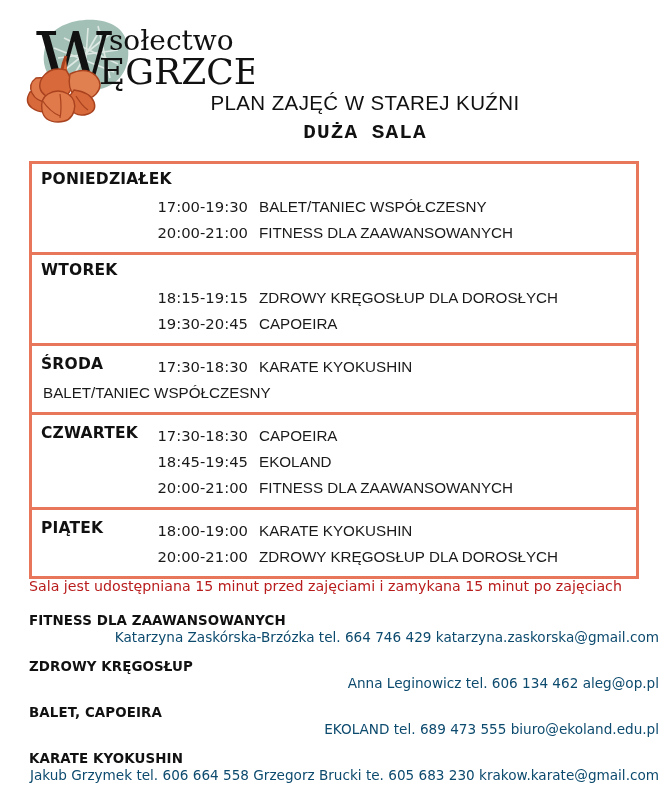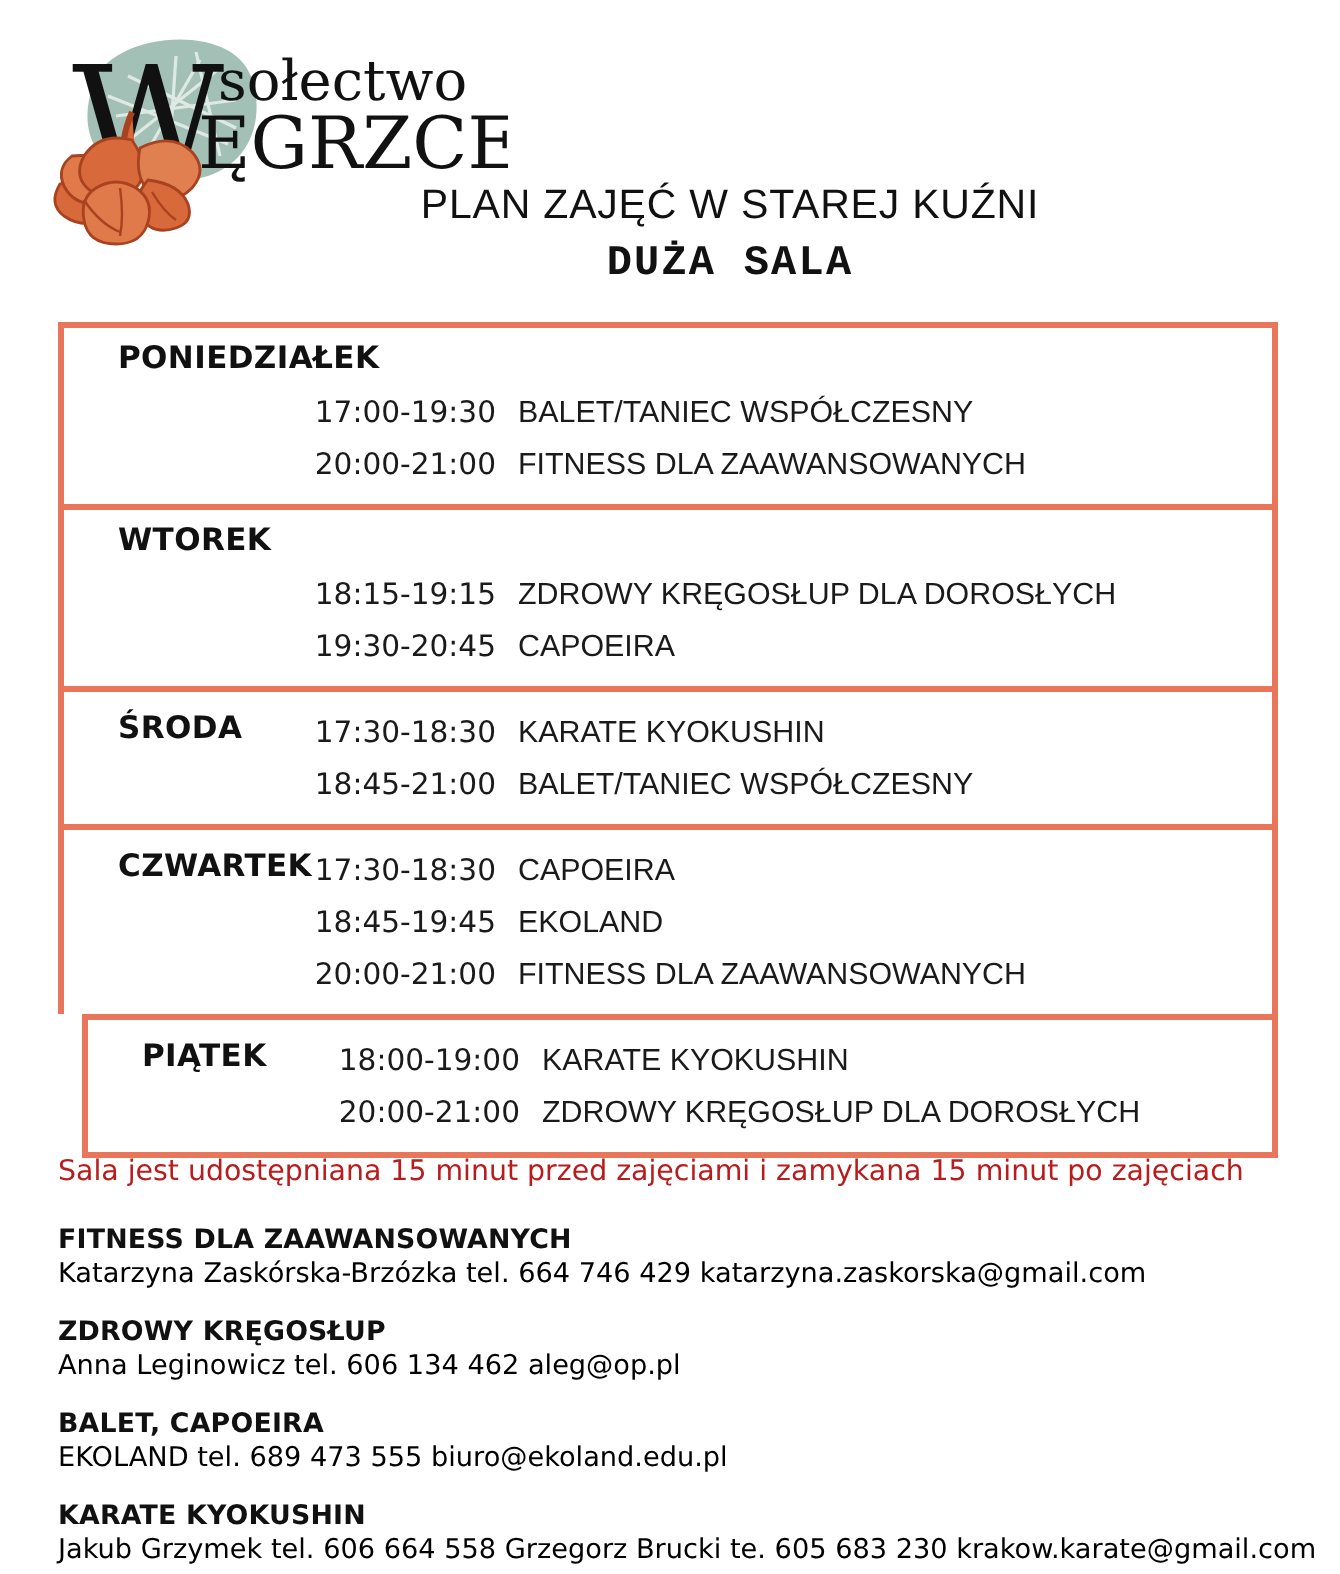--- a/index.html
+++ b/index.html
@@ -60,25 +60,25 @@
     width: 610px;
   }
   .day-box {
     border: 3px solid #e8765a;
     border-bottom-width: 0;
     background: #ffffff;
     box-sizing: border-box;
     position: relative;
     padding: 5px 0 7px 0;
   }
-  .day-box.last { border-bottom-width: 3px; margin-left: 12px; }
+  .day-box.last { border-bottom-width: 3px; }
 
   .day-label {
     position: absolute;
-    left: 27px;
+    left: 9px;
     font-family: "DejaVu Sans", sans-serif;
     font-weight: bold;
     font-size: 15.5px;
     color: #111;
     letter-spacing: 0.2px;
     white-space: nowrap;
   }
   
   .day-box.label-above .day-label { top: 6px; }
   .day-box.label-above .rows { margin-top: 24px; }
@@ -129,22 +129,23 @@
     font-weight: bold;
     font-size: 13.4px;
     color: #111;
     letter-spacing: 0.1px;
     margin-bottom: 1px;
     white-space: nowrap;
   }
   .contact-detail {
     font-family: "DejaVu Sans", sans-serif;
     font-size: 13.6px;
-    color: #000000;
-    white-space: nowrap;
+    color: #0c4a6e;
+    white-space: nowrap;
+    text-align: right;
   }
 </style>
 </head>
 <body>
 
 <div class="logo-wrap">
   <svg class="logo-svg" width="240" height="112" viewBox="0 0 240 112">
 
     <path d="M32 30 C36 12, 62 4, 82 6 C100 8, 112 16, 114 34
              C116 52, 108 68, 90 74 C68 81, 44 76, 35 62
@@ -215,21 +216,20 @@
       </div>
     </div>
     <div class="day-box label-inline">
       <div class="day-label">ŚRODA</div>
       <div class="rows">
         <div class="row">
           <div class="time">17:30-18:30</div>
           <div class="activity">KARATE KYOKUSHIN</div>
         </div>
         <div class="row">
-          <div class="time">18:45-21:00</div>
           <div class="activity">BALET/TANIEC WSPÓŁCZESNY</div>
         </div>
       </div>
     </div>
     <div class="day-box label-inline">
       <div class="day-label">CZWARTEK</div>
       <div class="rows">
         <div class="row">
           <div class="time">17:30-18:30</div>
           <div class="activity">CAPOEIRA</div>

